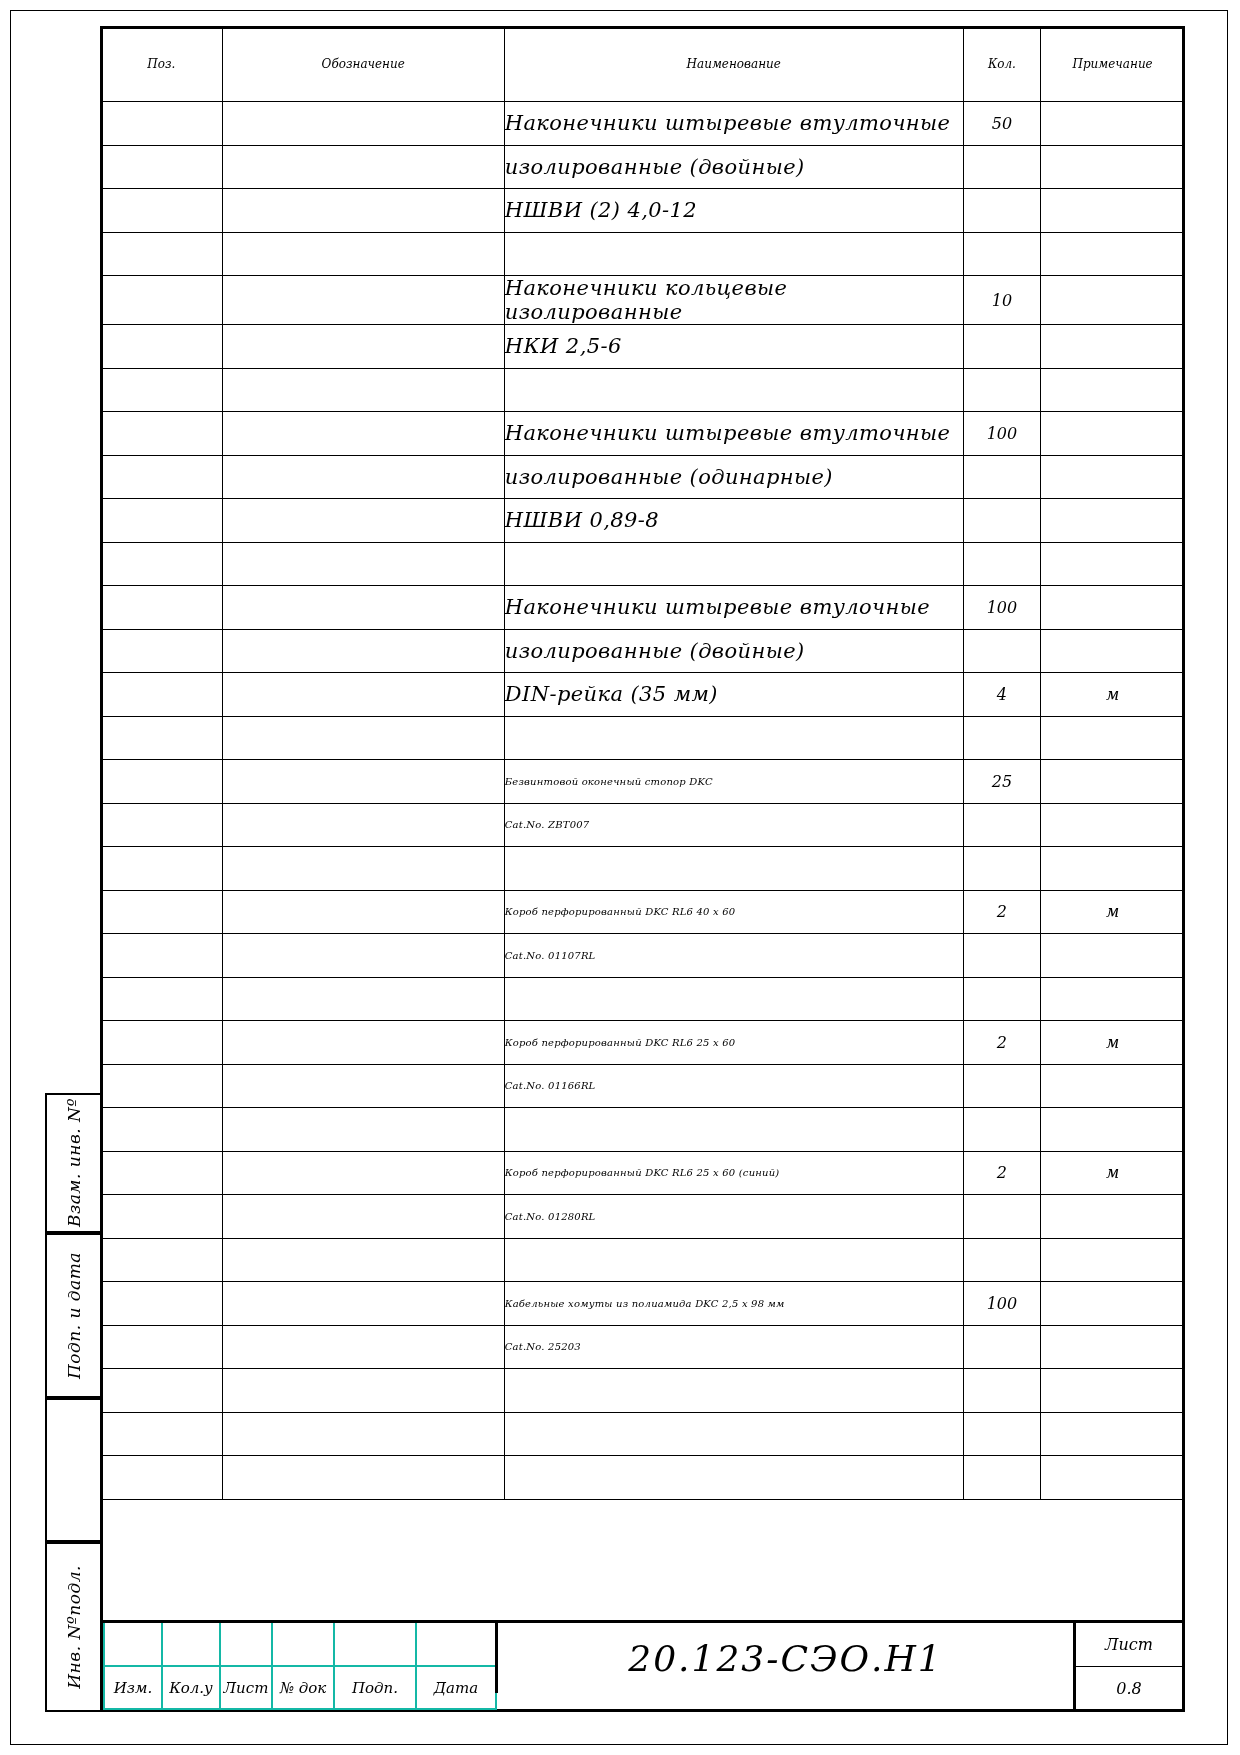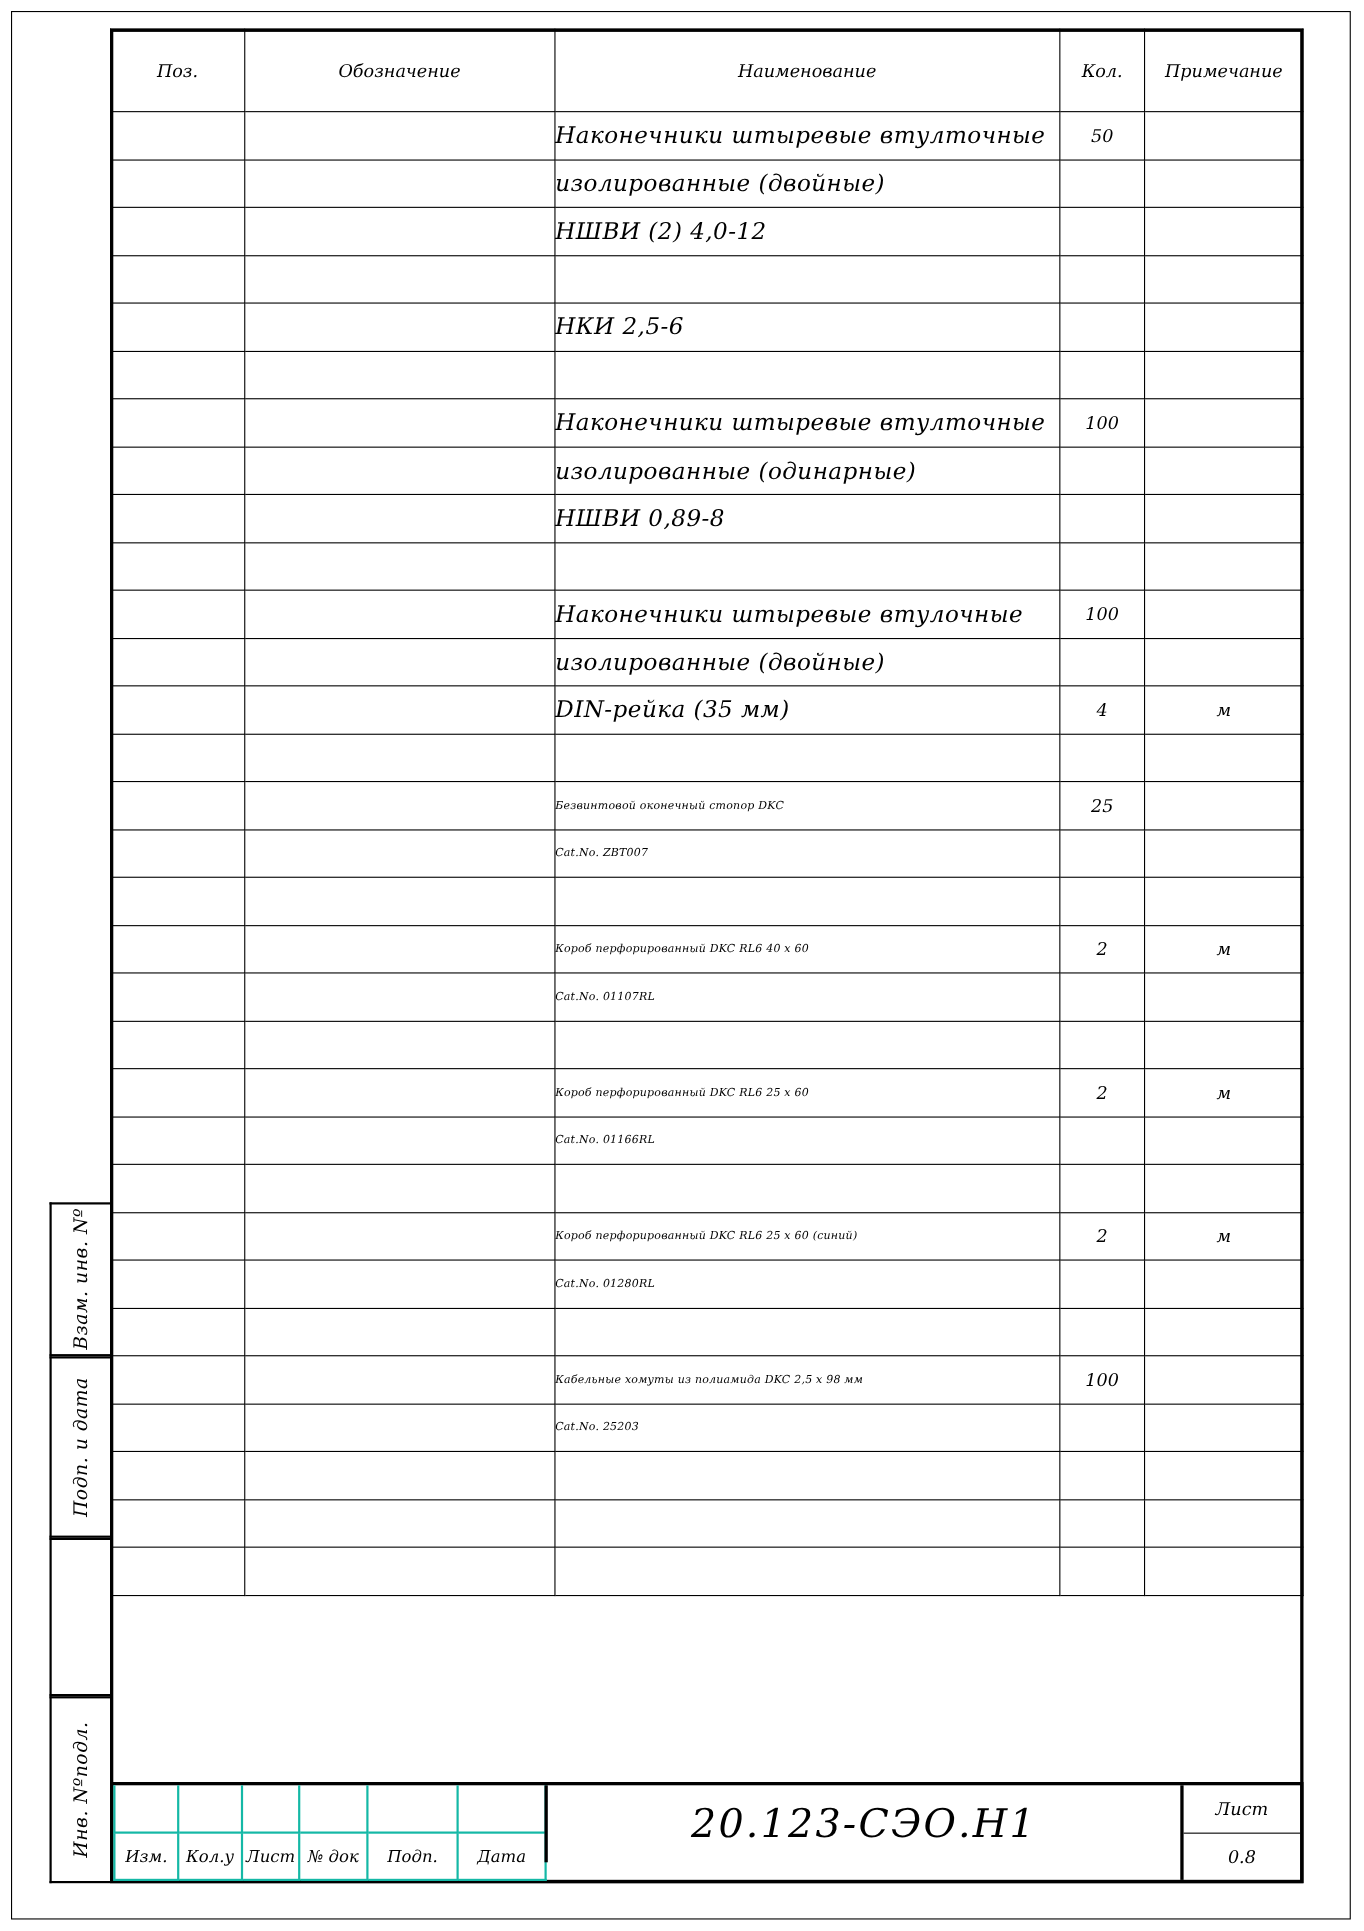--- a/index.html
+++ b/index.html
@@ -84,21 +84,21 @@
   .c-name  { width: 415px; }
   .c-qty   { width: 70px; }
   .c-note  { width: 130px; }
 
   .hdr td {
     height: 75px;
     text-align: center;
     vertical-align: middle;
     font-family: "DejaVu Serif", serif;
     font-style: italic;
-    font-size: 16px;
+    font-size: 12px;
   }
   .cell-name {
     font-family: "DejaVu Serif", serif;
     font-style: italic;
     font-size: 21px;
     padding-left: 18px;
     vertical-align: middle;
     letter-spacing: 0.4px;
   }
   .cell-name.small {
@@ -256,20 +256,27 @@
         <td class="cell-c"></td>
         <td class="cell-name">НШВИ (2)  4,0-12</td>
         <td class="cell-c"></td>
         <td class="cell-c"></td>
       </tr>
       <tr>
         <td class="cell-c"></td>
         <td class="cell-c"></td>
         <td class="cell-name"></td>
         <td class="cell-c"></td>
+        <td class="cell-c"></td>
+      </tr>
+      <tr>
+        <td class="cell-c"></td>
+        <td class="cell-c"></td>
+        <td class="cell-name">Наконечники  кольцевые  изолированные</td>
+        <td class="cell-c">10</td>
         <td class="cell-c"></td>
       </tr>
       <tr>
         <td class="cell-c"></td>
         <td class="cell-c"></td>
         <td class="cell-name">НКИ  2,5-6</td>
         <td class="cell-c"></td>
         <td class="cell-c"></td>
       </tr>
       <tr>

